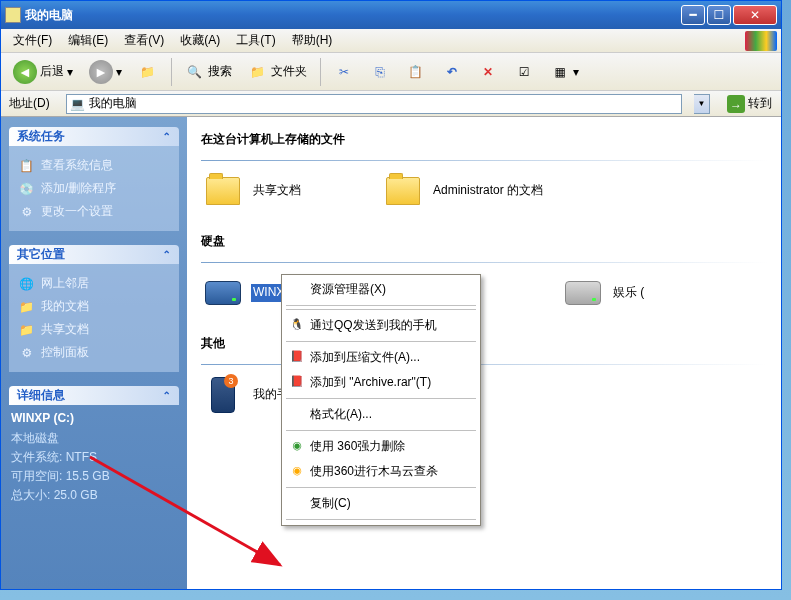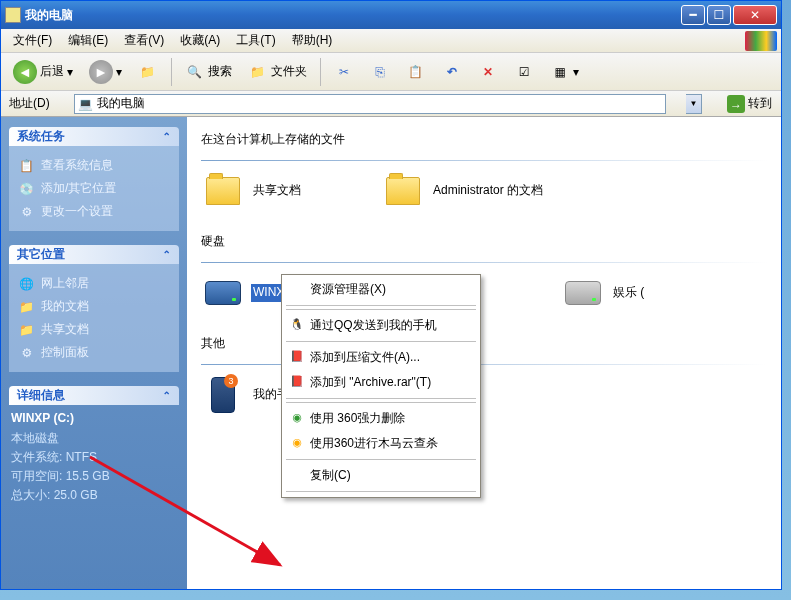--- a/index.html
+++ b/index.html
@@ -20,40 +20,40 @@
     .menu-logo { margin-left: auto; width: 32px; height: 20px; background: linear-gradient(to right, #d24, #4a4, #fc2, #06f); border-radius: 2px; }
     
     .toolbar { height: 38px; background: linear-gradient(to bottom, #f6f6f6, #ece9d8); border-bottom: 1px solid #ccc; display: flex; align-items: center; padding: 0 6px; gap: 4px; }
     .tb-btn { display: flex; align-items: center; padding: 3px 6px; cursor: pointer; gap: 3px; }
     .tb-icon { width: 24px; height: 24px; border-radius: 50%; display: flex; align-items: center; justify-content: center; font-size: 14px; }
     .nav-back { background: radial-gradient(circle, #8fd655, #4a9930); color: #fff; }
     .nav-fwd { background: radial-gradient(circle, #c0c0c0, #909090); color: #fff; }
     .sep { width: 1px; height: 28px; background: #bbb; margin: 0 3px; }
     .tb-simple-icon { width: 20px; height: 20px; display: flex; align-items: center; justify-content: center; }
     
-    .addrbar { height: 26px; background: linear-gradient(to bottom, #f6f6f6, #ece9d8); border-bottom: 1px solid #aaa; display: flex; align-items: center; padding: 0 4px; gap: 20px; }
+    .addrbar { height: 26px; background: linear-gradient(to bottom, #f6f6f6, #ece9d8); border-bottom: 1px solid #aaa; display: flex; align-items: center; padding: 0 4px; gap: 12px; }
     .addr-label { padding: 0 4px; }
     .addr-input { flex: 1; height: 20px; border: 1px solid #7f9db9; background: #fff; display: flex; align-items: center; padding: 0 4px; gap: 3px; }
     .addr-dd { width: 16px; height: 20px; background: linear-gradient(#e2e8f4, #c4d4ed); border: 1px solid #7f9db9; border-left: none; display: flex; align-items: center; justify-content: center; font-size: 8px; cursor: pointer; }
     .go-btn { display: flex; align-items: center; gap: 3px; padding: 2px 5px; cursor: pointer; }
     .go-icon { width: 18px; height: 18px; background: #52a030; border-radius: 3px; color: #fff; display: flex; align-items: center; justify-content: center; font-weight: bold; }
     
     .main { display: flex; height: calc(100% - 116px); }
     .sidebar { width: 186px; background: linear-gradient(to bottom, #7aa3d0 0%, #6591c5 40%, #5584bc 100%); padding: 10px 8px; overflow: hidden; }
     .panel { margin-bottom: 14px; }
     .panel-header { background: linear-gradient(to right, #fff, #c7d9f2); color: #215dc6; font-weight: bold; padding: 1px 8px; border-radius: 4px 4px 0 0; display: flex; justify-content: space-between; align-items: center; cursor: pointer; }
     .panel-body { background: rgba(207, 225, 249, 0.45); padding: 8px 10px; color: #fff; }
     .panel-link { display: flex; align-items: center; gap: 6px; padding: 3px 0; cursor: pointer; color: #eaf3ff; }
     .link-icon { width: 16px; height: 16px; display: flex; align-items: center; justify-content: center; font-size: 12px; }
     .details-body { background: transparent; color: #cde3fc; padding: 6px 2px; }
     .details-title { color: #fff; font-weight: bold; margin-bottom: 4px; }
     .details-line { padding: 1px 0; }
     
     .content { flex: 1; background: #fff; padding: 10px 14px; overflow: auto; position: relative; }
-    .section-title { font-weight: normal; padding: 4px 0; margin-bottom: 8px; }
+    .section-title { font-weight: bold; padding: 4px 0; margin-bottom: 8px; }
     .section-divider { height: 1px; background: linear-gradient(to right, #7ba2ce, #fff); margin-bottom: 10px; }
     .items-row { display: flex; flex-wrap: wrap; gap: 10px; margin-bottom: 18px; }
     .file-item { display: flex; align-items: center; gap: 8px; width: 170px; cursor: pointer; padding: 2px; }
     .file-item.selected .item-label { background: #316ac5; color: #fff; }
     .item-icon { width: 40px; height: 36px; display: flex; align-items: center; justify-content: center; }
     .folder-icon { width: 34px; height: 28px; background: linear-gradient(to bottom, #ffe992, #f5c738); border-radius: 2px 2px 0 0; border: 1px solid #d4a830; position: relative; }
     .folder-icon::before { content: ''; position: absolute; top: -5px; left: 2px; width: 12px; height: 5px; background: #f5c738; border-radius: 2px 2px 0 0; border: 1px solid #d4a830; border-bottom: none; }
     .drive-icon { width: 36px; height: 24px; background: linear-gradient(to bottom, #d8d8d8, #a8a8a8); border-radius: 4px; border: 1px solid #888; position: relative; }
     .drive-icon.c-drive { background: linear-gradient(to bottom, #5a8ccc, #2a5a99); border-color: #1a3a66; }
     .drive-icon::after { content: ''; position: absolute; bottom: 3px; right: 4px; width: 4px; height: 3px; background: #4f4; border-radius: 1px; }
@@ -163,21 +163,21 @@
           <span>系统任务</span>
           <span class="chevron">⌃</span>
         </div>
         <div class="panel-body">
           <div class="panel-link">
               <span class="link-icon">📋</span>
               <span>查看系统信息</span>
             </div>
           <div class="panel-link">
               <span class="link-icon">💿</span>
-              <span>添加/其它位置</span>
+              <span>添加/删除程序</span>
             </div>
           <div class="panel-link">
               <span class="link-icon">⚙</span>
               <span>更改一个设置</span>
             </div>
         </div>
       </div>
       <div class="panel">
         <div class="panel-header">
           <span>其它位置</span>
@@ -274,20 +274,21 @@
 
 <div class="context-menu">
   <div class="ctx-item">资源管理器(X)</div>
   <div class="ctx-sep"></div>
   <div class="ctx-sep"></div>
   <div class="ctx-item"><span class="ctx-icon" style="color:#e33">🐧</span><span>通过QQ发送到我的手机</span></div>
   <div class="ctx-sep"></div>
   <div class="ctx-item"><span class="ctx-icon">📕</span><span>添加到压缩文件(A)...</span></div>
   <div class="ctx-item"><span class="ctx-icon">📕</span><span>添加到 "Archive.rar"(T)</span></div>
   <div class="ctx-sep"></div>
+  <div class="ctx-item">格式化(A)...</div>
   <div class="ctx-sep"></div>
   <div class="ctx-item"><span class="ctx-icon" style="color:#393">◉</span><span>使用 360强力删除</span></div>
   <div class="ctx-item"><span class="ctx-icon" style="color:#fa0">◉</span><span>使用360进行木马云查杀</span></div>
   <div class="ctx-sep"></div>
   <div class="ctx-item">复制(C)</div>
   <div class="ctx-sep"></div>
 
 </div>
 
 <svg class="arrow-annotation" viewBox="0 0 205 120">

